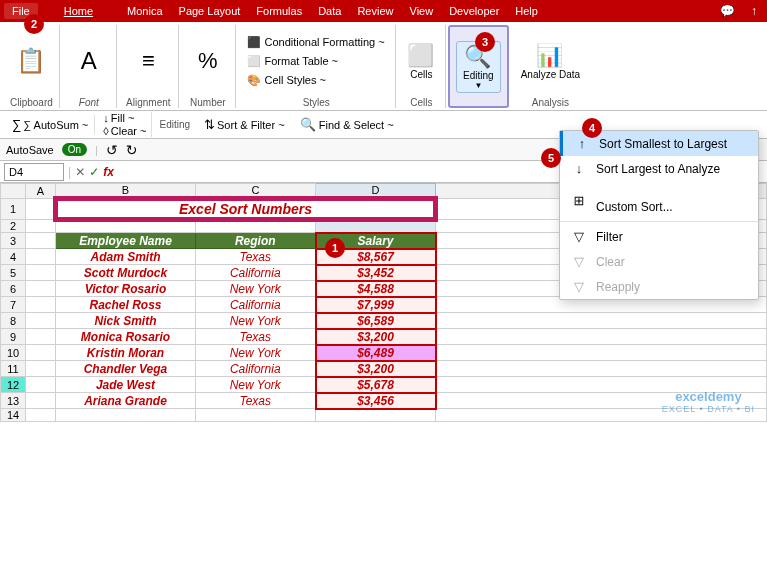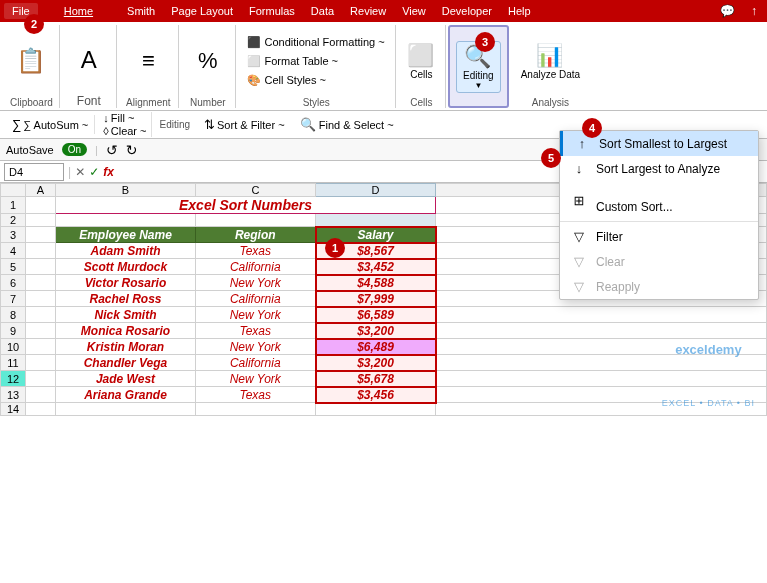--- a/index.html
+++ b/index.html
@@ -4,21 +4,21 @@
   <style>
     * { box-sizing: border-box; margin: 0; padding: 0; }
     body { font-family: 'Segoe UI', Arial, sans-serif; font-size: 12px; background: #fff; width: 767px; height: 583px; overflow: hidden; position: relative; }
   </style>
 </head>
 <body>
 
 <div style="background:#c00000; height:22px; display:flex; align-items:center; padding:0 4px;">
   <span style="color:white;font-size:11px;padding:2px 8px;cursor:pointer;background:rgba(255,255,255,0.15);border-radius:2px;">File</span>
   <span style="color:white;font-size:11px;padding:2px 26px;cursor:pointer;font-weight:normal;text-decoration:underline;">Home</span>
-  <span style="color:white;font-size:11px;padding:2px 8px;cursor:pointer;">Smith</span>
+  <span style="color:white;font-size:11px;padding:2px 8px;cursor:pointer;">Monica</span>
   <span style="color:white;font-size:11px;padding:2px 8px;cursor:pointer;">Page Layout</span>
   <span style="color:white;font-size:11px;padding:2px 8px;cursor:pointer;">Formulas</span>
   <span style="color:white;font-size:11px;padding:2px 8px;cursor:pointer;">Data</span>
   <span style="color:white;font-size:11px;padding:2px 8px;cursor:pointer;">Review</span>
   <span style="color:white;font-size:11px;padding:2px 8px;cursor:pointer;">View</span>
   <span style="color:white;font-size:11px;padding:2px 8px;cursor:pointer;">Developer</span>
   <span style="color:white;font-size:11px;padding:2px 8px;cursor:pointer;">Help</span>
 
   <div style="margin-left:auto; display:flex; gap:4px;">
     <span style="color:white;font-size:12px;cursor:pointer;padding:0 6px;">💬</span>
@@ -38,21 +38,21 @@
       </div>
       <div style="font-size:10px;color:#555;">Clipboard</div>
     </div>
 
     <div style="display:flex;flex-direction:column;align-items:center;padding:0 6px;border-right:1px solid #d0d0d0;min-width:55px;">
       <div style="flex:1;display:flex;align-items:center;justify-content:center;">
         <div style="display:flex;flex-direction:column;align-items:center;padding:2px 4px;cursor:pointer;">
           <span style="font-size:24px;">A</span>
         </div>
       </div>
-      <div style="font-size:12px;color:#555;">Font</div>
+      <div style="font-size:10px;color:#555;font-style:italic;">Font</div>
     </div>
 
     <div style="display:flex;flex-direction:column;align-items:center;padding:0 6px;border-right:1px solid #d0d0d0;min-width:60px;">
       <div style="flex:1;display:flex;align-items:center;justify-content:center;">
         <div style="display:flex;flex-direction:column;align-items:center;padding:2px 4px;cursor:pointer;">
           <span style="font-size:22px;">≡</span>
         </div>
       </div>
       <div style="font-size:10px;color:#555;">Alignment</div>
     </div>
@@ -171,21 +171,21 @@
         <th style="background:#f2f2f2;border:1px solid #d0d0d0;width:120px;font-weight:normal;font-size:11px;text-align:center;">C</th>
         <th style="background:#dde8f0;border:1px solid #a0b8c8;width:120px;font-weight:normal;font-size:11px;text-align:center;">D</th>
         <th style="background:#f2f2f2;border:1px solid #d0d0d0;font-weight:normal;font-size:11px;text-align:center;">E</th>
       </tr>
     </thead>
     <tbody>
 
       <tr>
         <td style="background:#f2f2f2;border:1px solid #d0d0d0;text-align:center;font-size:11px;">1</td>
         <td style="border:1px solid #d0d0d0;"></td>
-        <td colspan="3" style="border:1px solid #be185d;text-align:center;font-style:italic;font-weight:bold;font-size:14px;color:#c00000;">Excel Sort Numbers</td>
+        <td colspan="3" style="border:5px solid #be185d;text-align:center;font-style:italic;font-weight:bold;font-size:14px;color:#c00000;">Excel Sort Numbers</td>
         <td style="border:1px solid #d0d0d0;"></td>
       </tr>
 
       <tr>
         <td style="background:#f2f2f2;border:1px solid #d0d0d0;text-align:center;font-size:11px;">2</td>
         <td style="border:1px solid #d0d0d0;"></td>
         <td style="border:1px solid #d0d0d0;"></td>
         <td style="border:1px solid #d0d0d0;"></td>
         <td style="border:1px solid #d0d0d0;background:#dde8f0;"></td>
         <td style="border:1px solid #d0d0d0;"></td>
@@ -287,21 +287,21 @@
         <td style="border:1px solid #d0d0d0;"></td>
         <td style="border:1px solid #d0d0d0;"></td>
         <td style="border:1px solid #d0d0d0;"></td>
         <td style="border:1px solid #d0d0d0;"></td>
       </tr>
     </tbody>
   </table>
 
   <div style="position:absolute;bottom:8px;right:12px;text-align:center;opacity:0.5;">
     <div style="font-size:13px;font-weight:bold;color:#0078d4;">exceldemy</div>
-    <div style="font-size:9px;color:#0078d4;letter-spacing:1px;margin-top:41px;">EXCEL • DATA • BI</div>
+    <div style="font-size:9px;color:#0078d4;letter-spacing:1px;">EXCEL • DATA • BI</div>
   </div>
 </div>
 
 <div style="position:absolute;top:130px;right:8px;background:white;border:1px solid #c0c0c0;box-shadow:2px 4px 12px rgba(0,0,0,0.2);width:200px;z-index:100;border-radius:2px;">
 
   <div style="display:flex;align-items:center;gap:8px;padding:5px 10px;cursor:pointer;background:#cce5ff;border-left:3px solid #0078d4;">
     <span style="width:18px;text-align:center;font-size:13px;font-weight:bold;">↑</span>
     <span style="font-size:12px;">Sort Smallest to Largest</span>
   </div>
 

